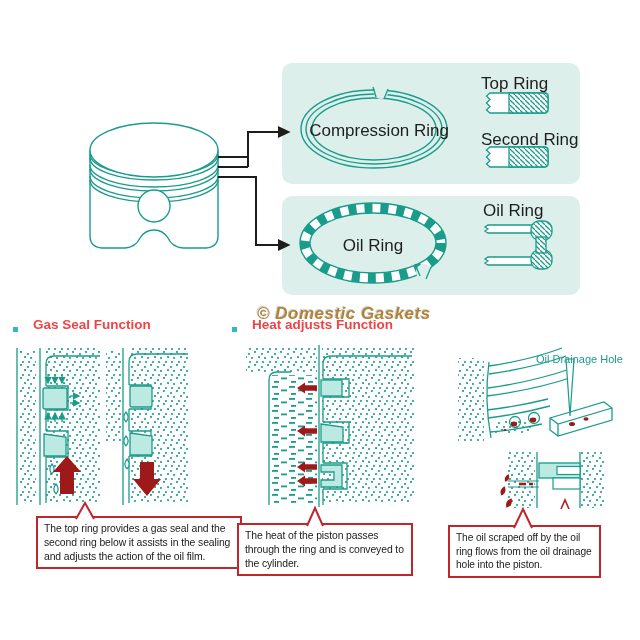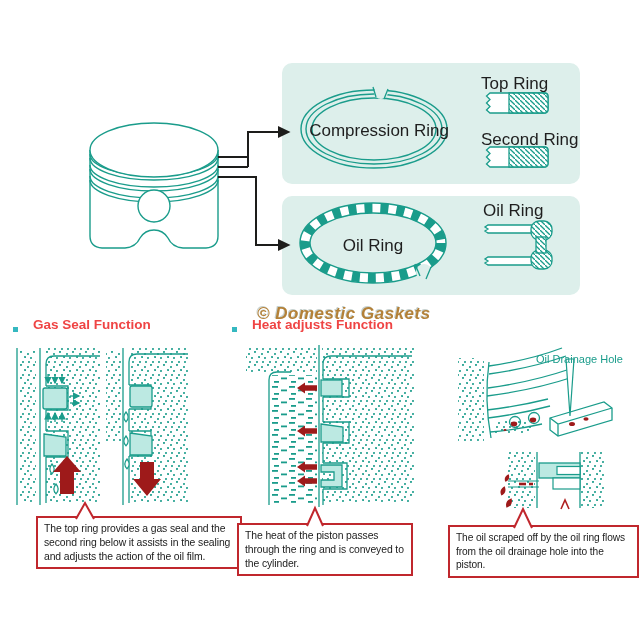--- a/index.html
+++ b/index.html
@@ -19,21 +19,21 @@
              letter-spacing:.5px;color:#a16207;opacity:.8;text-shadow:1px 1px 0 #ffffff,-1px -1px 0 #b9c6c4;
              white-space:nowrap;}
   .sec-head{position:absolute;display:flex;align-items:flex-end;gap:15px;
             font-size:13.5px;font-weight:bold;color:#ef4444;white-space:nowrap;}
   .sec-head .bullet{width:5px;height:5px;background:#35b8c0;margin-top:5px;flex:none;}
   #head1{left:13px;top:317px;} #head2{left:232px;top:317px;} #head3{left:447px;top:317px;}
   .callout{position:absolute;box-sizing:border-box;background:#fff;border:2px solid #c0272d;
            padding:4px 6px;font-size:10.4px;line-height:1.33;letter-spacing:-.1px;color:#1b1b1b;}
   #calloutA{left:8px;top:516px;width:206px;margin-left:28px;}
   #calloutB{left:237px;top:523px;width:176px;}
-  #calloutC{left:448px;top:525px;width:191px;font-size:10.2px;}
+  #calloutC{left:448px;top:525px;width:153px;font-size:10.2px;}
   svg.art{position:absolute;left:0;top:0;pointer-events:none;}
 </style>
 </head>
 <body>
 
 <div class="canvas">
 
   <div class="panel" id="panel1"></div>
   <div class="panel" id="panel2"></div>
 

